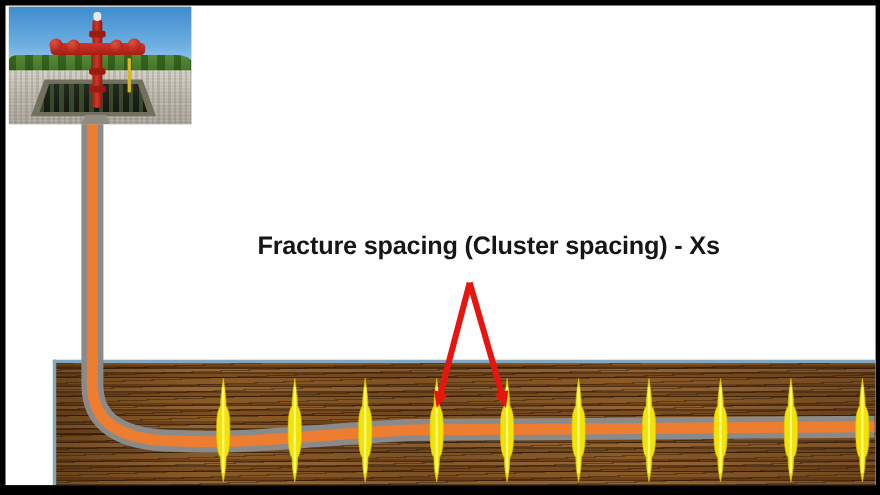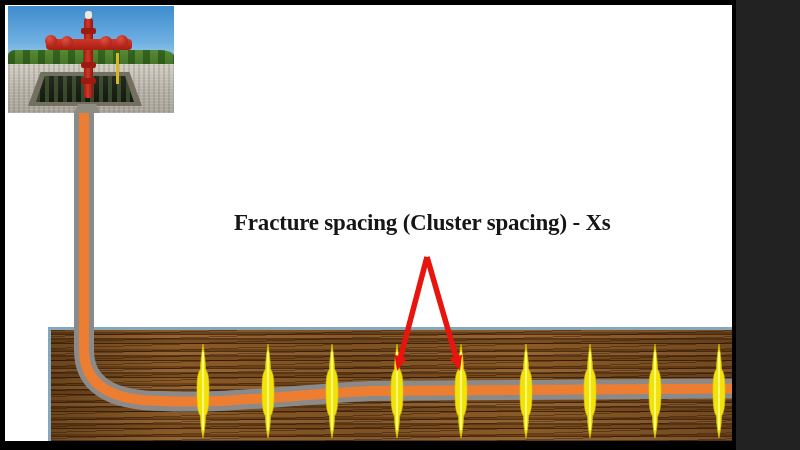--- a/index.html
+++ b/index.html
@@ -1,19 +1,19 @@
 <!DOCTYPE html>
 <html><head>
 <meta charset="utf-8">
 <style>
   html,body{margin:0;padding:0;background:#222;}
   *{box-sizing:border-box;}
   .stage{
-    position:relative;width:736px;height:450px;background:#000;
-    font-family:Liberation Serif, serif;overflow:hidden;padding-left:36px;
+    position:relative;width:800px;height:450px;background:#000;
+    font-family:Liberation Sans, sans-serif;overflow:hidden;padding-left:36px;
   }
   .canvas{
     position:absolute;left:5px;top:5px;right:4px;bottom:9px;
     background:#ffffff;overflow:hidden;
   }
   
   .formation{
     position:absolute;left:43px;top:322px;right:0;bottom:0;
     border-top:3px solid #84a7bd;border-left:3px solid #84a7bd;
     background:

